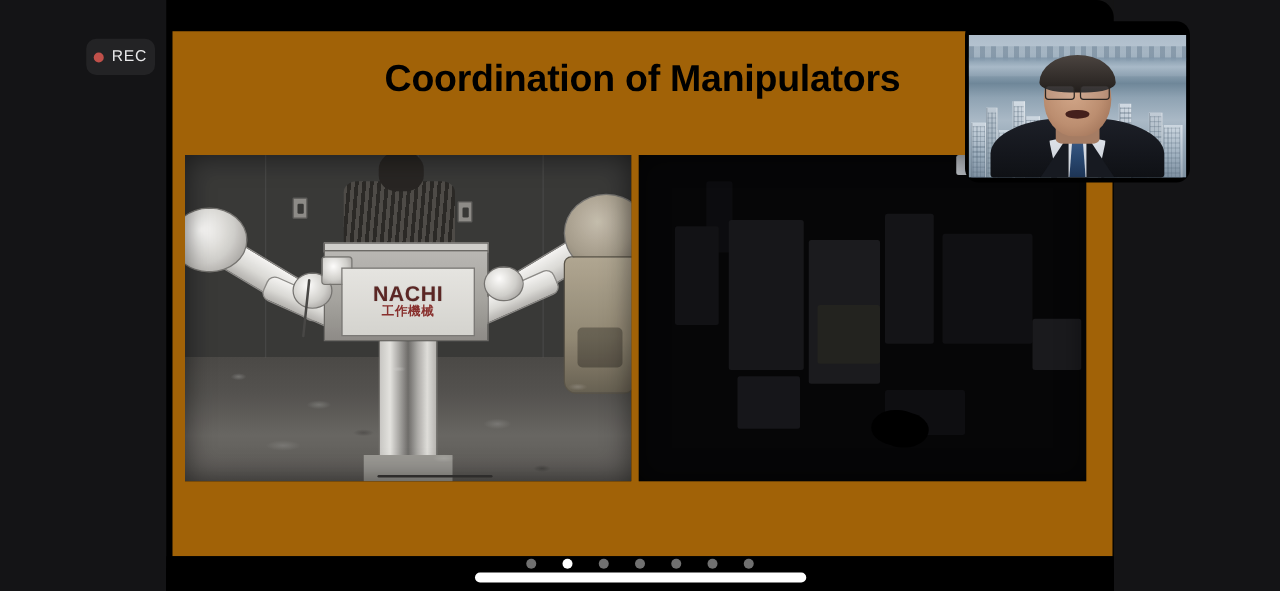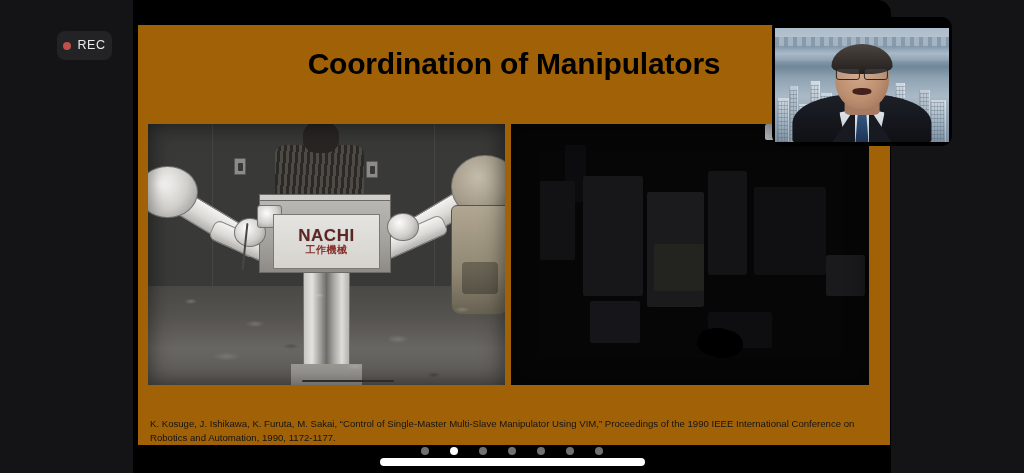--- a/index.html
+++ b/index.html
@@ -32,21 +32,21 @@
   .right-rail {
     position: absolute;
     left: 891px; top: 0;
     width: 133px; height: 473px;
     background: #141416;
   }
 
   
   .rec-pill {
     position: absolute;
-    left: 57px; top: 31px;
+    left: 69px; top: 31px;
     width: 55px; height: 29px;
     background: #232325;
     border-radius: 8px;
     display: flex;
     align-items: center;
     justify-content: center;
     gap: 6px;
   }
   .rec-dot {
     width: 8px; height: 8px;
@@ -642,21 +642,20 @@
           <div class="dk dk-i"></div>
           <div class="dk dk-j"></div>
           <div class="dk-blob"></div>
           <div class="photo-vig"></div>
         </div>
       </div>
 
     </div>
 
 
-    <div class="slide-citation">K. Kosuge, J. Ishikawa, K. Furuta, M. Sakai, “Control of Single-Master Multi-Slave Manipulator Using VIM,” Proceedings of the 1990 IEEE International Conference on Robotics and Automation, 1990, 1172-1177.</div>
   </div>
 
   <div class="video-tile">
     <div class="video-inner">
       <div class="hk-bg">
         <div class="hk-far"></div>
         <div class="hk-water"></div>
         <div class="hk-towers">
           <div class="twr t1"></div>
           <div class="twr t2"></div>

